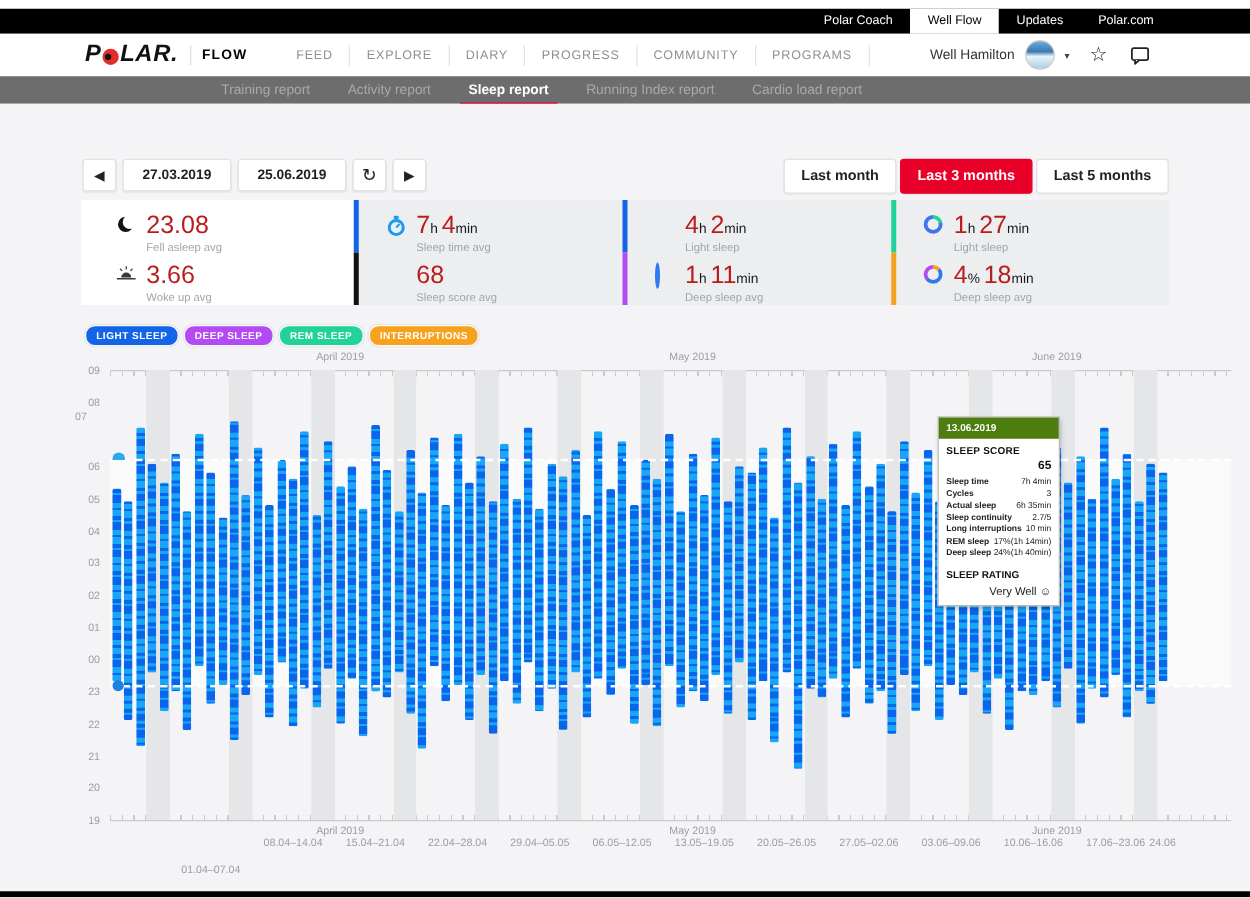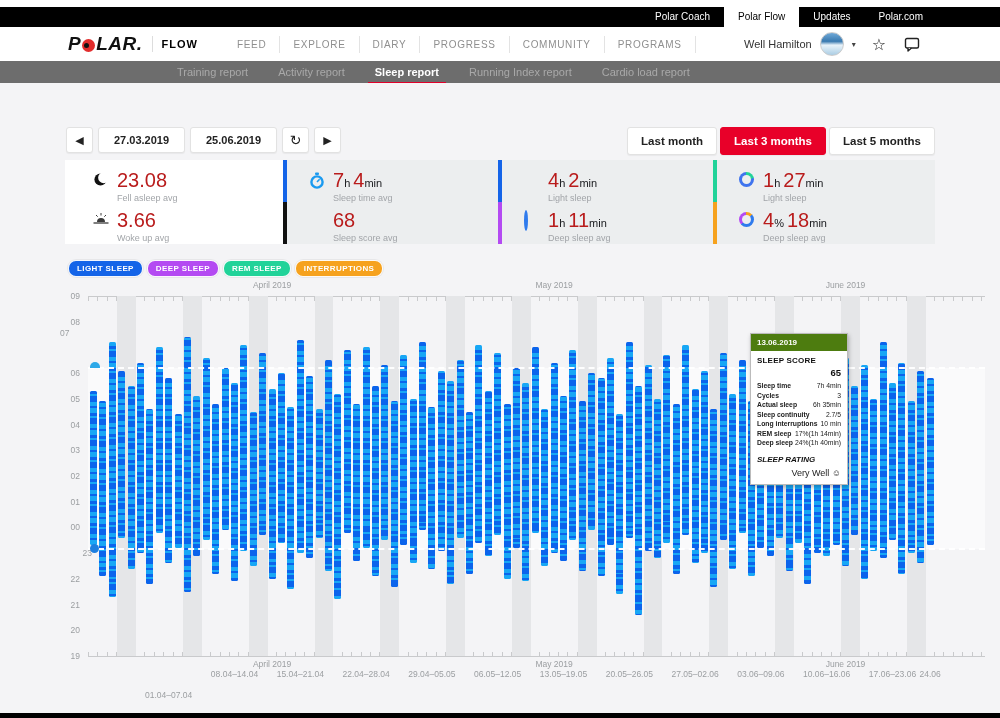--- a/index.html
+++ b/index.html
@@ -96,31 +96,31 @@
   
   .tooltip{position:absolute;left:750px;top:55px;width:96px;background:#fff;border:1px solid #bbb;
            box-shadow:1px 2px 4px rgba(0,0,0,.25);z-index:7;}
   .tt-head{height:17px;background:#4d7c0f;color:#fff;font-size:8px;font-weight:bold;
            line-height:17px;padding-left:6px;}
   .tt-body{padding:5px 6px 6px;}
   .tt-score-label{font-size:8px;font-weight:bold;color:#111;letter-spacing:.2px;}
   .tt-score{font-size:9.5px;font-weight:bold;color:#111;text-align:right;margin:2px 0 3px;}
   .tt-row{display:flex;justify-content:space-between;font-size:6.8px;line-height:9.5px;color:#222;}
   .tt-row b{font-weight:bold;}
-  .tt-rating-label{font-size:8px;font-weight:bold;color:#111;margin-top:7px;font-style:italic;}
+  .tt-rating-label{font-size:8px;font-weight:bold;color:#111;margin-top:7px;}
   .tt-rating{font-size:9px;color:#222;text-align:right;margin-top:4px;}
 </style>
 </head>
 <body>
 
 <div id="page">
 
   <div class="utilbar">
     <span class="util-tab">Polar Coach</span>
-    <span class="util-tab active">Polar Flow</span>
+    <span class="util-tab active">Well Flow</span>
     <span class="util-tab">Updates</span>
     <span class="util-tab">Polar.com</span>
   </div>
 
   <div class="mainnav">
     <span class="logo">
         <span>P</span>
         <span class="polar-o"></span>
         <span>LAR.</span>
       </span>
@@ -347,21 +347,21 @@
         <div class="axis-label" style="left: 60px; width: 20px; text-align: right; top: 13px;">09</div>
         <div class="axis-label" style="left: 60px; width: 20px; text-align: right; top: 38.7143px;">08</div>
         <div class="axis-label" style="left: 60px; width: 20px; text-align: left; top: 50px;">07</div>
         <div class="axis-label" style="left: 60px; width: 20px; text-align: right; top: 90.1429px;">06</div>
         <div class="axis-label" style="left: 60px; width: 20px; text-align: right; top: 115.857px;">05</div>
         <div class="axis-label" style="left: 60px; width: 20px; text-align: right; top: 141.571px;">04</div>
         <div class="axis-label" style="left: 60px; width: 20px; text-align: right; top: 167.286px;">03</div>
         <div class="axis-label" style="left: 60px; width: 20px; text-align: right; top: 193px;">02</div>
         <div class="axis-label" style="left: 60px; width: 20px; text-align: right; top: 218.714px;">01</div>
         <div class="axis-label" style="left: 60px; width: 20px; text-align: right; top: 244.429px;">00</div>
-        <div class="axis-label" style="left: 72px; width: 20px; text-align: right; top: 270.143px;">23</div>
+        <div class="axis-label" style="left: 60px; width: 20px; text-align: right; top: 270.143px;">23</div>
         <div class="axis-label" style="left: 60px; width: 20px; text-align: right; top: 295.857px;">22</div>
         <div class="axis-label" style="left: 60px; width: 20px; text-align: right; top: 321.571px;">21</div>
         <div class="axis-label" style="left: 60px; width: 20px; text-align: right; top: 347.286px;">20</div>
         <div class="axis-label" style="left: 60px; width: 20px; text-align: right; top: 373px;">19</div>
         <div class="axis-label" style="left: 272.1px; top: 2px; transform: translateX(-50%);">April 2019</div>
         <div class="axis-label" style="left: 272.1px; top: 381px; transform: translateX(-50%);">April 2019</div>
         <div class="axis-label" style="left: 554.1px; top: 2px; transform: translateX(-50%);">May 2019</div>
         <div class="axis-label" style="left: 554.1px; top: 381px; transform: translateX(-50%);">May 2019</div>
         <div class="axis-label" style="left: 845.5px; top: 2px; transform: translateX(-50%);">June 2019</div>
         <div class="axis-label" style="left: 845.5px; top: 381px; transform: translateX(-50%);">June 2019</div>

